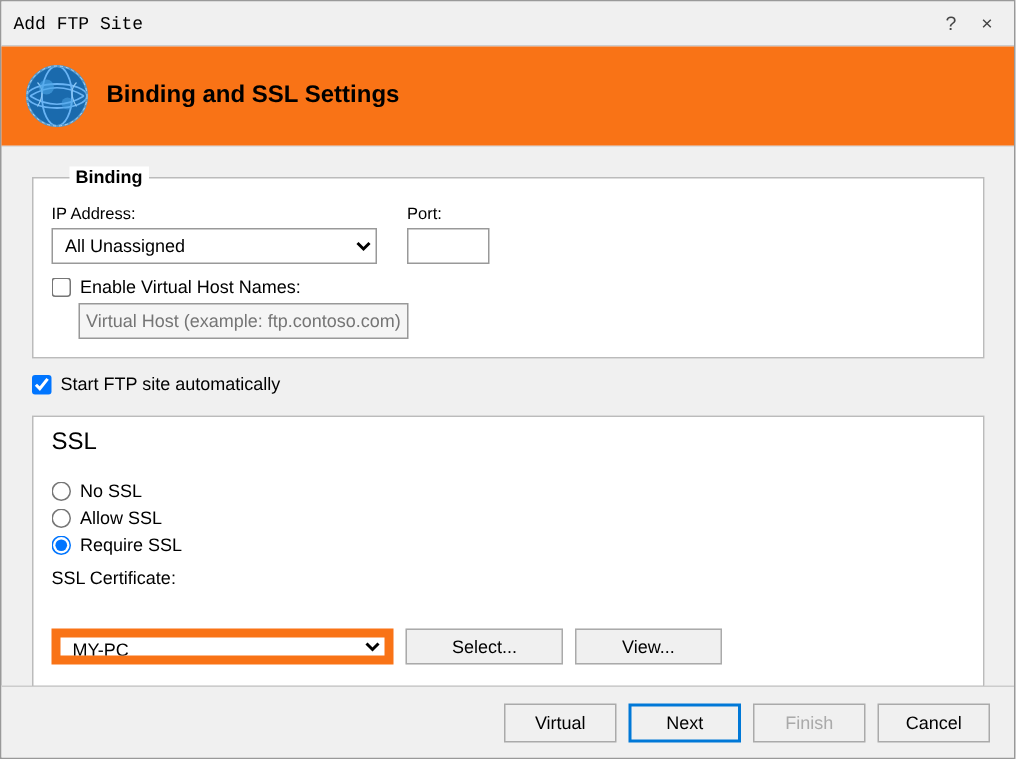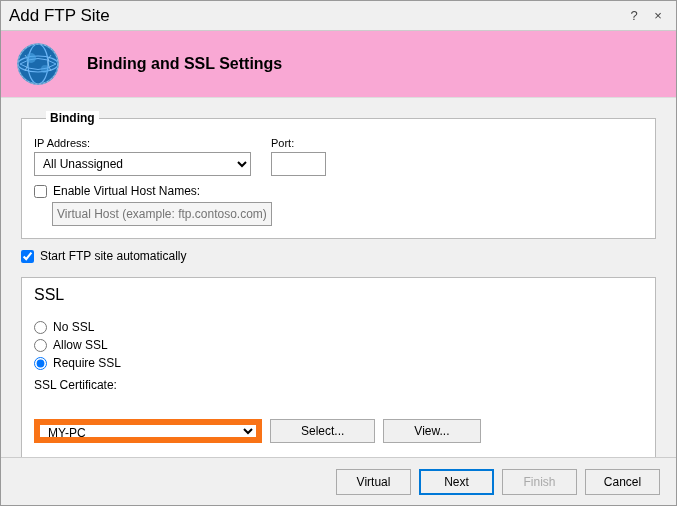--- a/index.html
+++ b/index.html
@@ -31,47 +31,48 @@
       justify-content: space-between;
       padding: 0 8px;
       border-bottom: 1px solid #ccc;
     }
     .title-bar-left {
       display: flex;
       align-items: center;
       gap: 6px;
     }
     .title-bar-title {
-      font-size: 17px;
-      color: #000;
+      font-size: 12px;
+      color: #000;
+      font-family: Liberation Mono, monospace;
     }
     .title-bar-buttons {
       display: flex;
       align-items: center;
       gap: 4px;
     }
     .title-btn {
       width: 20px;
       height: 20px;
       border: none;
       background: transparent;
       cursor: pointer;
       font-size: 13px;
       color: #444;
       display: flex;
       align-items: center;
       justify-content: center;
     }
 
     .header-area {
-      background: #f9a8d4;
+      background: #f97316;
       padding: 12px 16px;
       display: flex;
       align-items: center;
-      gap: 28px;
+      gap: 12px;
       border-bottom: 1px solid #ddd;
     }
     .globe-icon {
       width: 42px;
       height: 42px;
     }
     .header-title {
       font-size: 16px;
       font-weight: bold;
       color: #000;

